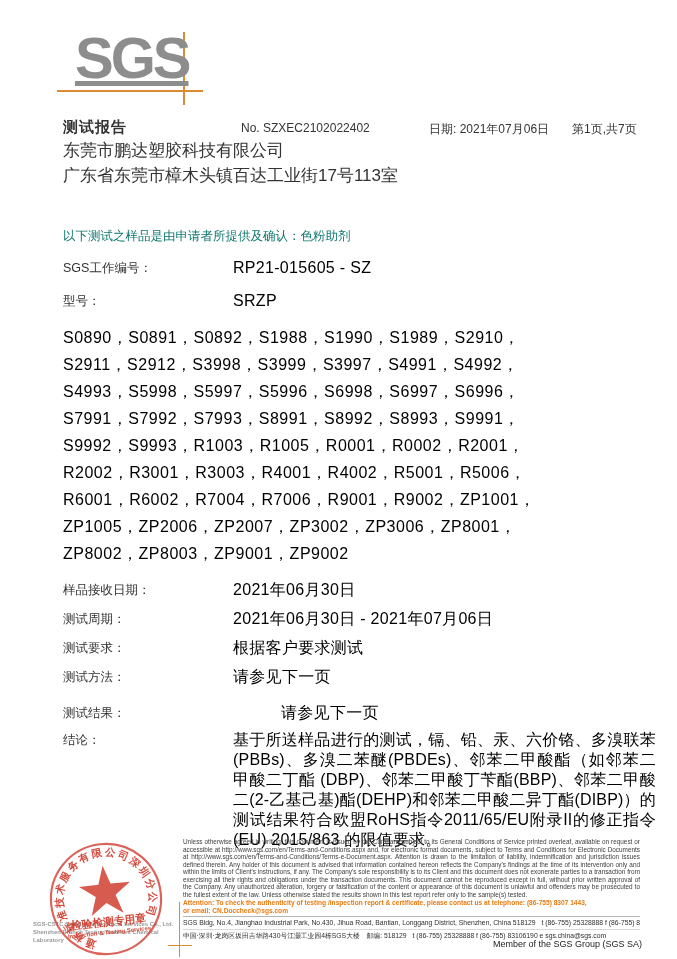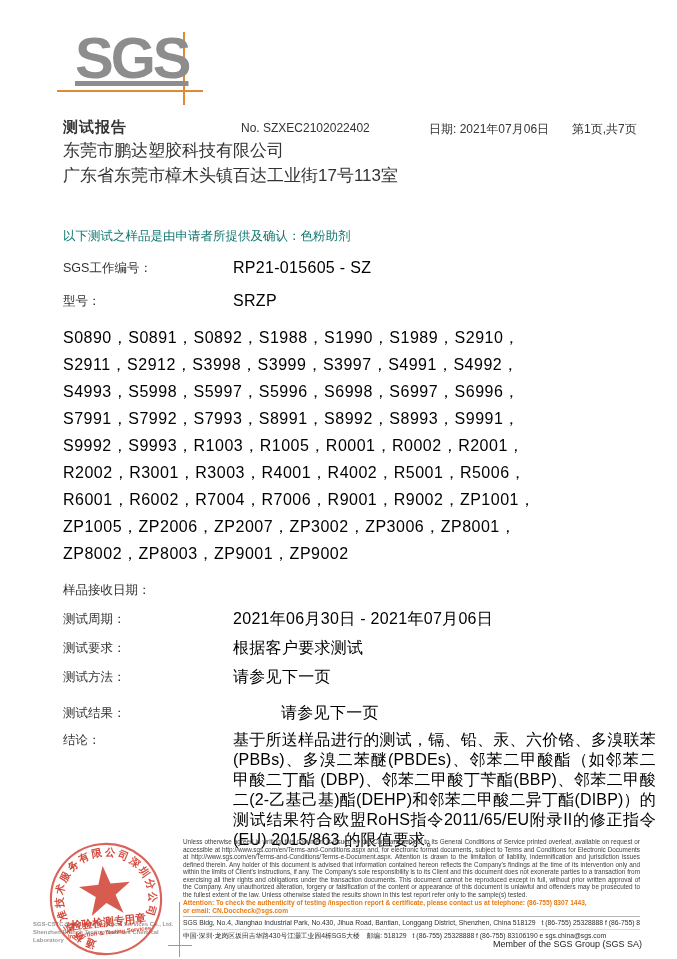--- a/index.html
+++ b/index.html
@@ -104,20 +104,21 @@
           <div>S9992，S9993，R1003，R1005，R0001，R0002，R2001，</div>
           <div>R2002，R3001，R3003，R4001，R4002，R5001，R5006，</div>
           <div>R6001，R6002，R7004，R7006，R9001，R9002，ZP1001，</div>
           <div>ZP1005，ZP2006，ZP2007，ZP3002，ZP3006，ZP8001，</div>
           <div>ZP8002，ZP8003，ZP9001，ZP9002</div>
         </div>
       </div>
 
       <div class="frow">
         <div class="lbl">样品接收日期：</div>
+        <div class="val">2021年06月30日</div>
       </div>
 
       <div class="frow tight">
         <div class="lbl">测试周期：</div>
         <div class="val">2021年06月30日 - 2021年07月06日</div>
       </div>
 
       <div class="frow tight">
         <div class="lbl">测试要求：</div>
         <div class="val">根据客户要求测试</div>

